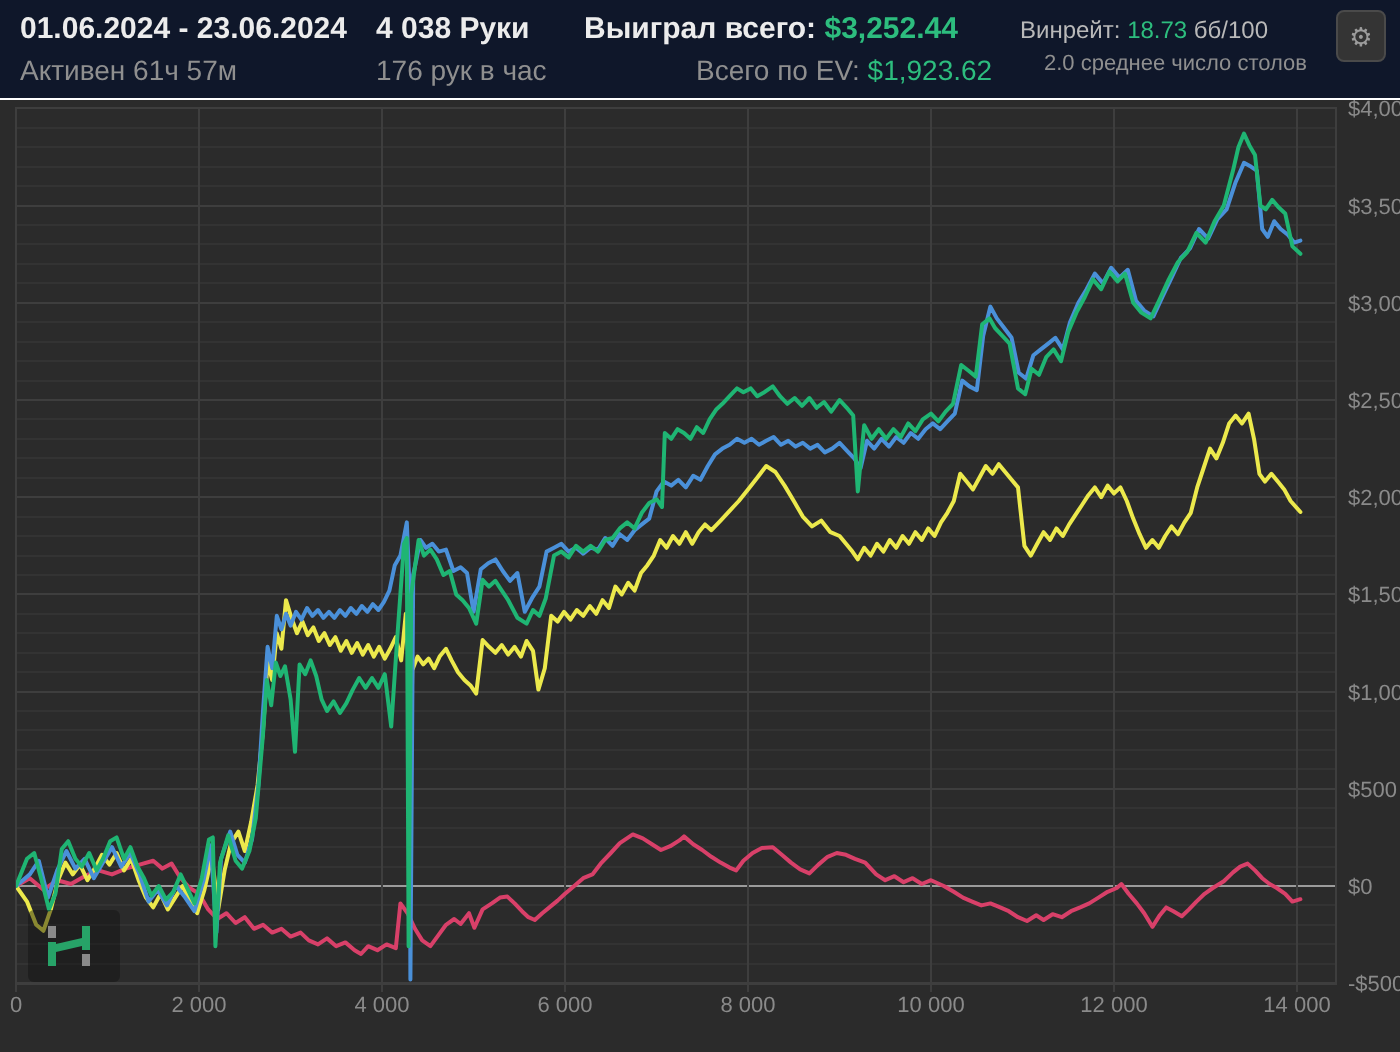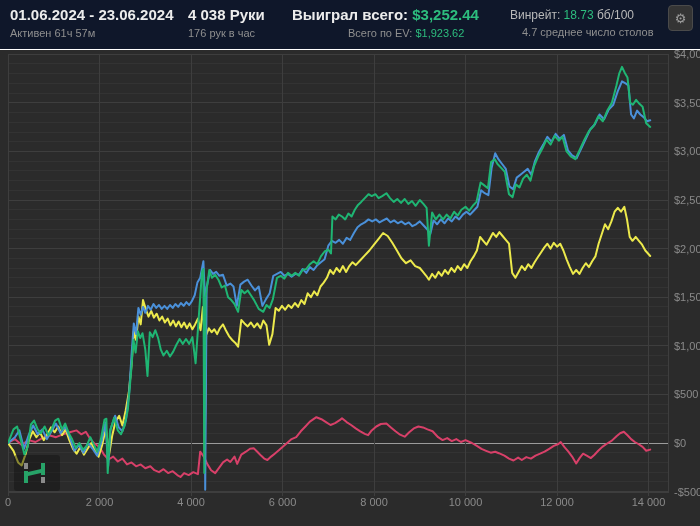--- a/index.html
+++ b/index.html
@@ -2,21 +2,21 @@
 <html><head>
 <meta charset="utf-8">
 <style>
   html,body{margin:0;padding:0;background:#2b2b2b;}
   #app{position:relative;width:700px;height:526px;background:#2b2b2b;overflow:hidden;
        font-family:"Liberation Sans",sans-serif;-webkit-font-smoothing:antialiased;}
   
   #header{position:absolute;left:0;top:0;width:700px;height:49px;background:#0f172a;
           border-bottom:1px solid #ffffff;}
   .h-title{position:absolute;top:6px;font-size:15px;font-weight:bold;color:#ececec;white-space:nowrap;}
-  .h-sub{position:absolute;top:27px;font-size:11px;color:#8f8f8f;white-space:nowrap;}
+  .h-sub{position:absolute;top:27px;font-size:14px;color:#8f8f8f;white-space:nowrap;}
   .green{color:#2dbd7e;}
   #won-line1{left:292px;}
   #won-line2{left:348px;}
   #wr-line1{position:absolute;left:510px;top:8px;font-size:12px;color:#b9b9b9;white-space:nowrap;}
   #wr-line2{position:absolute;left:522px;top:26px;font-size:11px;color:#8f8f8f;white-space:nowrap;}
   #settings-btn{position:absolute;left:668px;top:5px;width:25px;height:26px;border:1px solid #4a4a4a;
                 border-radius:4px;background:#343434;color:#9c9c9c;font-size:13px;line-height:26px;
                 text-align:center;cursor:pointer;padding:0;}
   
   #chart{position:absolute;left:0;top:50px;width:700px;height:476px;}
@@ -36,21 +36,21 @@
     <div class="h-title" style="left:10px">01.06.2024 - 23.06.2024</div>
     <div class="h-sub" style="left:10px">Активен 61ч 57м</div>
 
     <div class="h-title" style="left:188px">4 038 Руки</div>
     <div class="h-sub" style="left:188px">176 рук в час</div>
 
     <div class="h-title" id="won-line1"><span>Выиграл всего: </span><span class="green">$3,252.44</span></div>
     <div class="h-sub" id="won-line2"><span>Всего по EV: </span><span class="green">$1,923.62</span></div>
 
     <div id="wr-line1"><span>Винрейт: </span><span class="green">18.73</span><span> бб/100</span></div>
-    <div id="wr-line2">4.7 среднее число столов</div>
+    <div id="wr-line2">2.0 среднее число столов</div>
 
     <button id="settings-btn"><span>⚙</span></button>
   </div>
 
   <svg id="chart" width="700" height="476" viewBox="0 50 700 476">
     <defs>
       <clipPath id="plotclip">
           <rect x="8" y="53" width="660" height="440"></rect>
         </clipPath>
     </defs>

